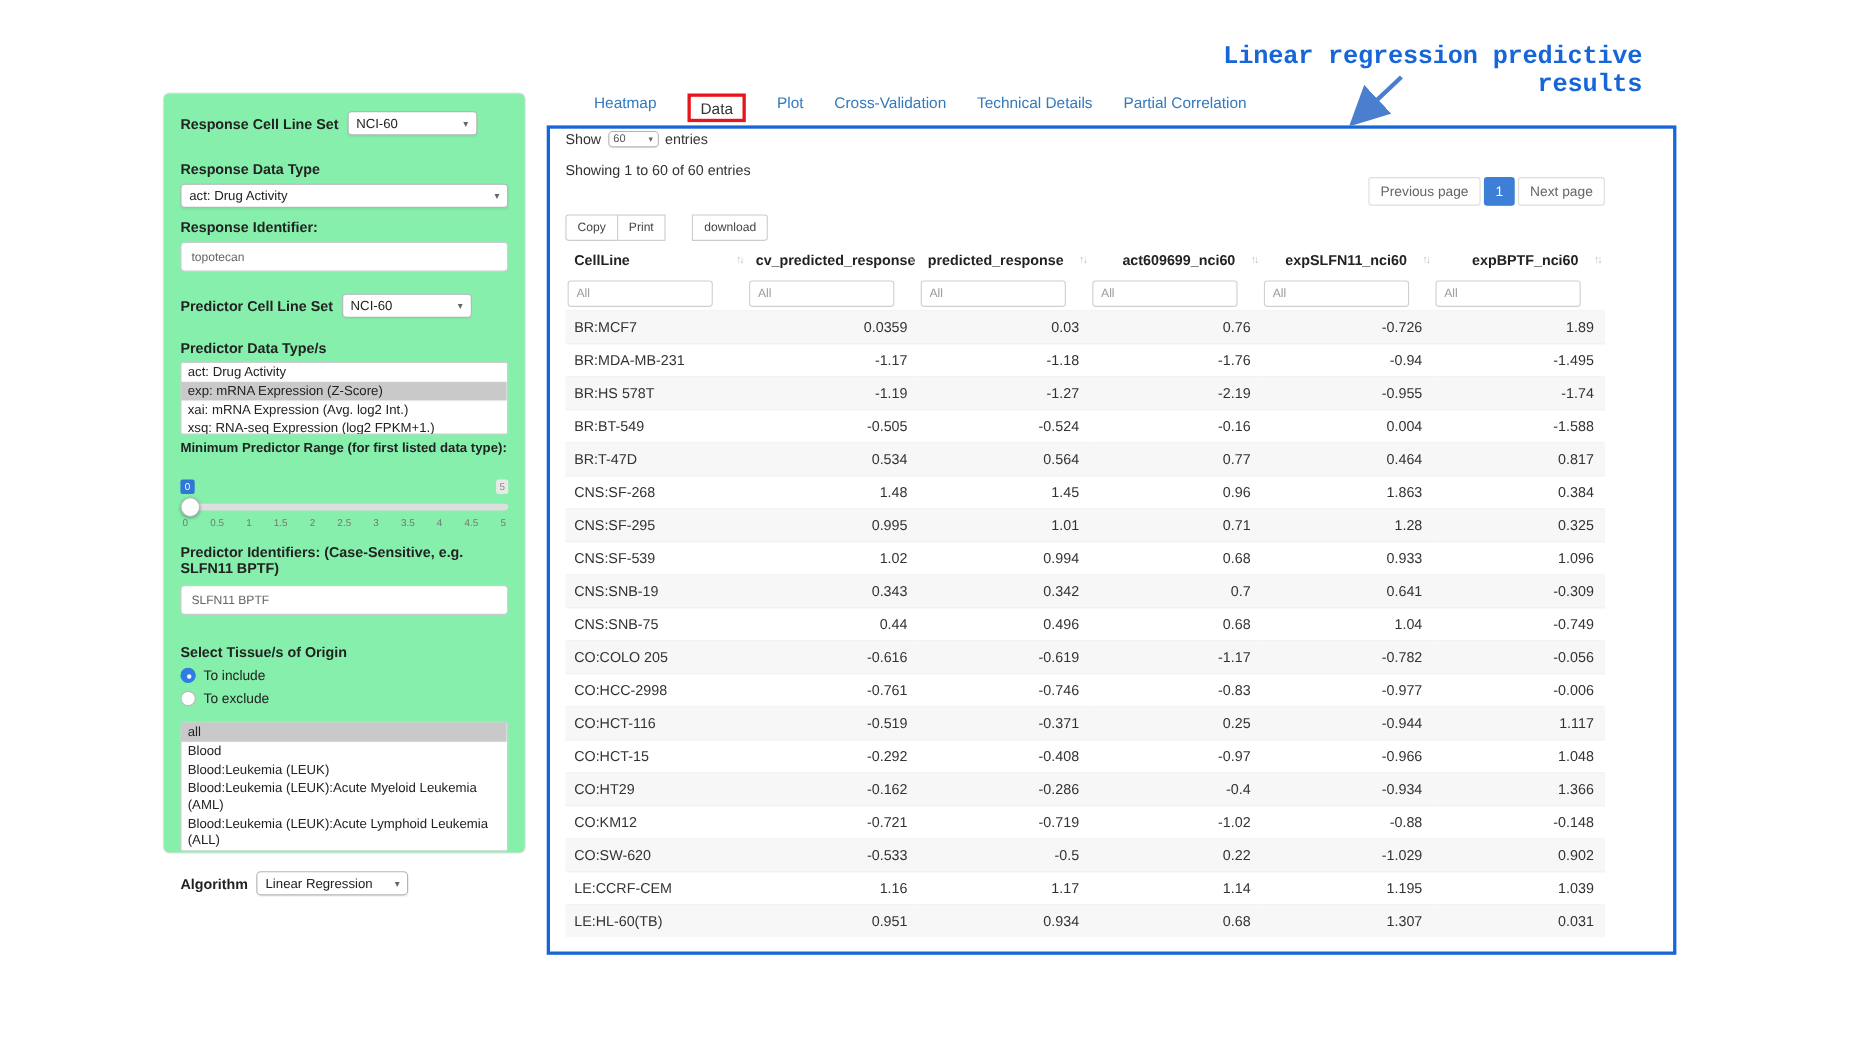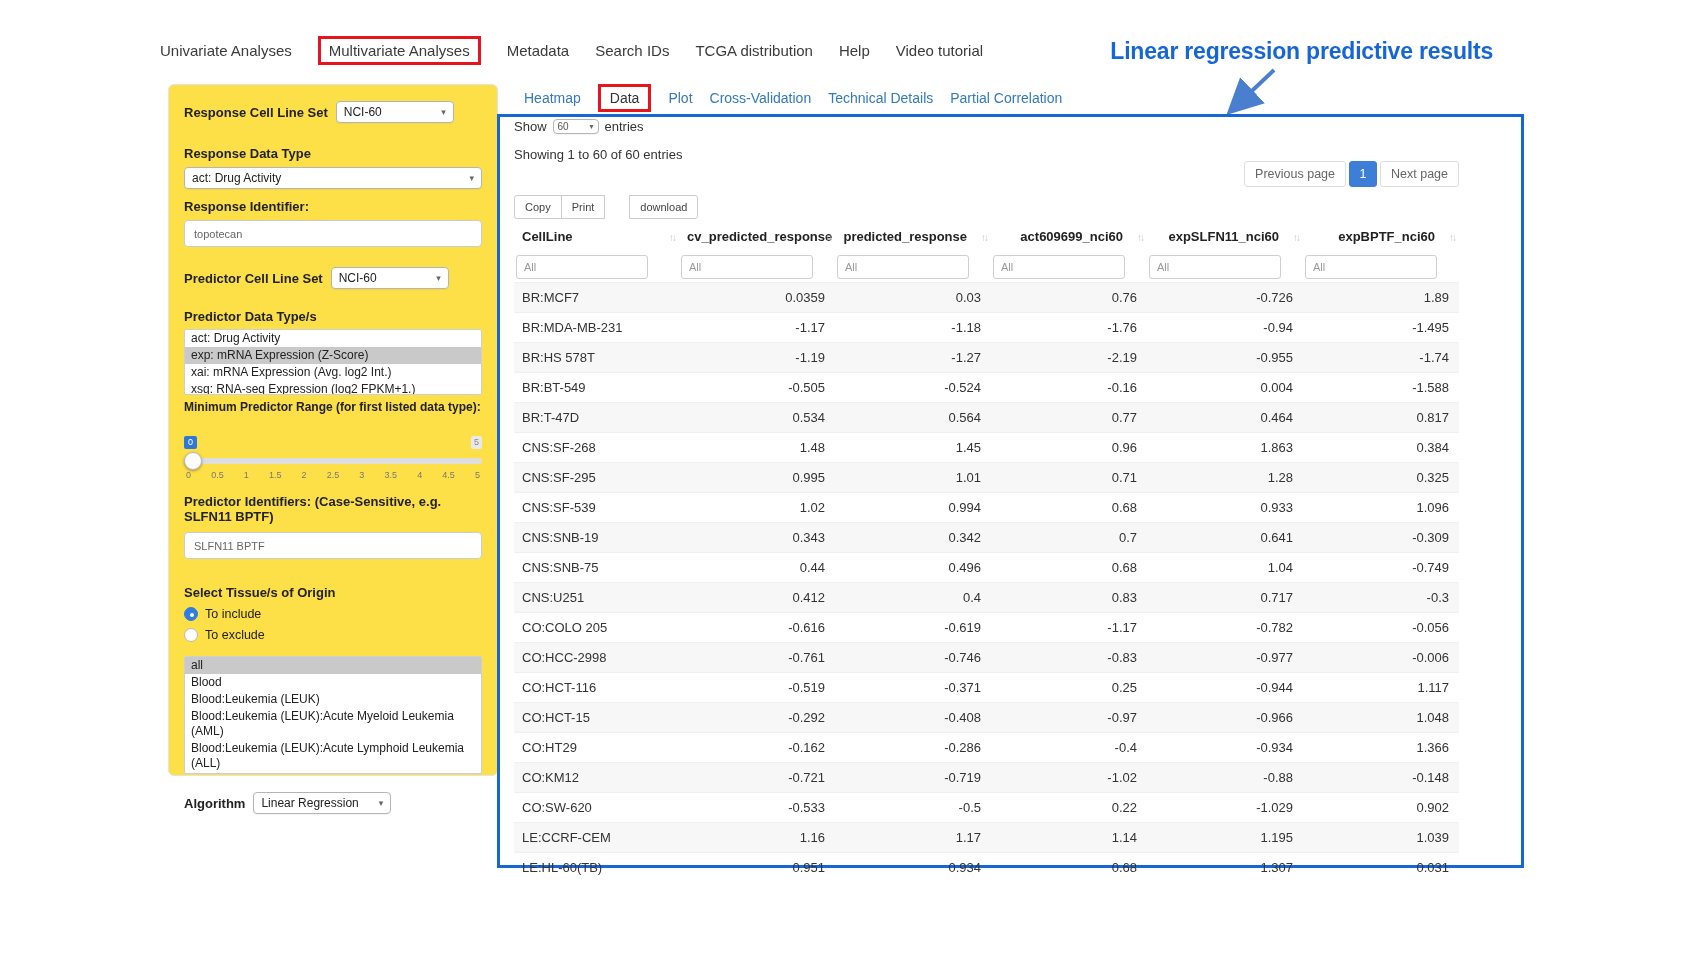--- a/index.html
+++ b/index.html
@@ -7,26 +7,26 @@
   .page { position:relative; width:1700px; height:956px; background:#fff; overflow:hidden; }
 
   
   .topnav { position:absolute; left:160px; top:34px; display:flex; align-items:center; gap:26px;
             font-size:15px; color:#3b3b3b; height:32px; }
   .nav-item { cursor:pointer; white-space:nowrap; }
   .nav-hl { border:3px solid #e8141c; padding:3px 8px; }
 
   
   .annotation { position:absolute; left:1068px; top:38px; width:425px; font-size:23px; font-weight:bold;
-                color:#1766d8; text-align:right; letter-spacing:-0.2px; }
+                color:#1766d8; text-align:right; letter-spacing:-0.2px;font-family:Liberation Mono, monospace; }
   .annotation-arrow { position:absolute; left:1222px; top:66px; }
 
   
-  .sidebar { position:absolute; left:168px; top:84px; width:330px; height:692px;
-             background:#fde047; border:1px solid #e3e3e3; border-radius:6px;
+  .sidebar { position:absolute; left:148px; top:84px; width:330px; height:692px;
+             background:#86efac; border:1px solid #e3e3e3; border-radius:6px;
              padding:16px 15px; font-size:13px; color:#333; }
   .lbl { font-weight:bold; font-size:13px; color:#222; }
   .lbl.small { font-size:12px; }
   .frow { margin-top:0; }
   .inline { display:flex; align-items:center; gap:8px; }
   .select { display:inline-flex; align-items:center; justify-content:space-between;
             background:#fff; border:1px solid #b5b5b5; border-radius:4px; padding:3px 7px;
             font-size:12px; color:#222; box-shadow:0 1px 1px rgba(0,0,0,0.05); cursor:pointer; }
   .select .caret { color:#666; font-size:9px; margin-left:8px; }
   .w115 { width:118px; }
@@ -56,21 +56,21 @@
            font-size:9px; color:#777; }
 
   
   .radio { display:flex; align-items:center; gap:7px; margin-top:7px; font-size:12.5px; color:#222; cursor:pointer; }
   .rdot { width:14px; height:14px; border-radius:50%; border:1px solid #b9b9b9; background:#fff; position:relative; flex:0 0 14px; }
   .rdot.on { background:#2f7de1; border-color:#2f7de1; }
   .rdot.on::after { content:''; position:absolute; left:4.5px; top:4.5px; width:4px; height:4px;
                     border-radius:50%; background:#fff; }
 
   
-  .tabs { position:absolute; left:524px; top:85px; display:flex; align-items:center; gap:17px;
+  .tabs { position:absolute; left:540px; top:85px; display:flex; gap:28px;
           font-size:14px; color:#3379bd; height:26px; }
   .tab { cursor:pointer; white-space:nowrap; }
   .tab-active { color:#333; border:3px solid #e8141c; padding:3px 9px; }
 
   .databox { position:absolute; left:497px; top:114px; width:1027px; height:754px;
              border:3px solid #1766d8; background:#fff; padding:0 14px; }
   .show-row { display:flex; align-items:center; gap:6px; font-size:13px; color:#333; margin-top:0px; height:18px; overflow:hidden; }
   .select.mini { padding:1px 4px; font-size:10px; color:#555; width:46px; }
   .select.mini .caret { font-size:8px; margin-left:4px; }
   .showing-text { margin-top:12px; font-size:13px; color:#333; }
@@ -104,29 +104,20 @@
   .dtable tbody td { padding:7px 8px; border-top:1px solid #f0f0f0; }
   .dtable tbody td.col-first { text-align:left; }
   .dtable tbody td.col-num { text-align:right; padding-right:10px; }
   .dtable tbody tr:nth-child(odd) { background:#f7f7f7; }
 </style>
 </head>
 <body>
 
 <div class="page">
 
-  <nav class="topnav">
-      <span class="nav-item">Univariate Analyses</span>
-      <span class="nav-item nav-hl">Multivariate Analyses</span>
-      <span class="nav-item">Metadata</span>
-      <span class="nav-item">Search IDs</span>
-      <span class="nav-item">TCGA distribution</span>
-      <span class="nav-item">Help</span>
-      <span class="nav-item">Video tutorial</span>
-    </nav>
 
   <div class="annotation">Linear regression predictive results</div>
   <svg class="annotation-arrow" width="62" height="52">
     <defs>
       <marker id="ah" markerWidth="9" markerHeight="9" refX="5" refY="4.5" orient="auto">
         <path d="M0,0 L9,4.5 L0,9 z" fill="#4a7fd0"></path>
       </marker>
     </defs>
     <line x1="52" y1="4" x2="16" y2="38" stroke="#4a7fd0" stroke-width="4" marker-end="url(#ah)"></line>
   </svg>
@@ -361,28 +352,20 @@
             </tr>
             <tr>
               <td class="col-first">CNS:SNB-75</td>
               <td class="col-num">0.44</td>
               <td class="col-num">0.496</td>
               <td class="col-num">0.68</td>
               <td class="col-num">1.04</td>
               <td class="col-num">-0.749</td>
             </tr>
             <tr>
-              <td class="col-first">CNS:U251</td>
-              <td class="col-num">0.412</td>
-              <td class="col-num">0.4</td>
-              <td class="col-num">0.83</td>
-              <td class="col-num">0.717</td>
-              <td class="col-num">-0.3</td>
-            </tr>
-            <tr>
               <td class="col-first">CO:COLO 205</td>
               <td class="col-num">-0.616</td>
               <td class="col-num">-0.619</td>
               <td class="col-num">-1.17</td>
               <td class="col-num">-0.782</td>
               <td class="col-num">-0.056</td>
             </tr>
             <tr>
               <td class="col-first">CO:HCC-2998</td>
               <td class="col-num">-0.761</td>

